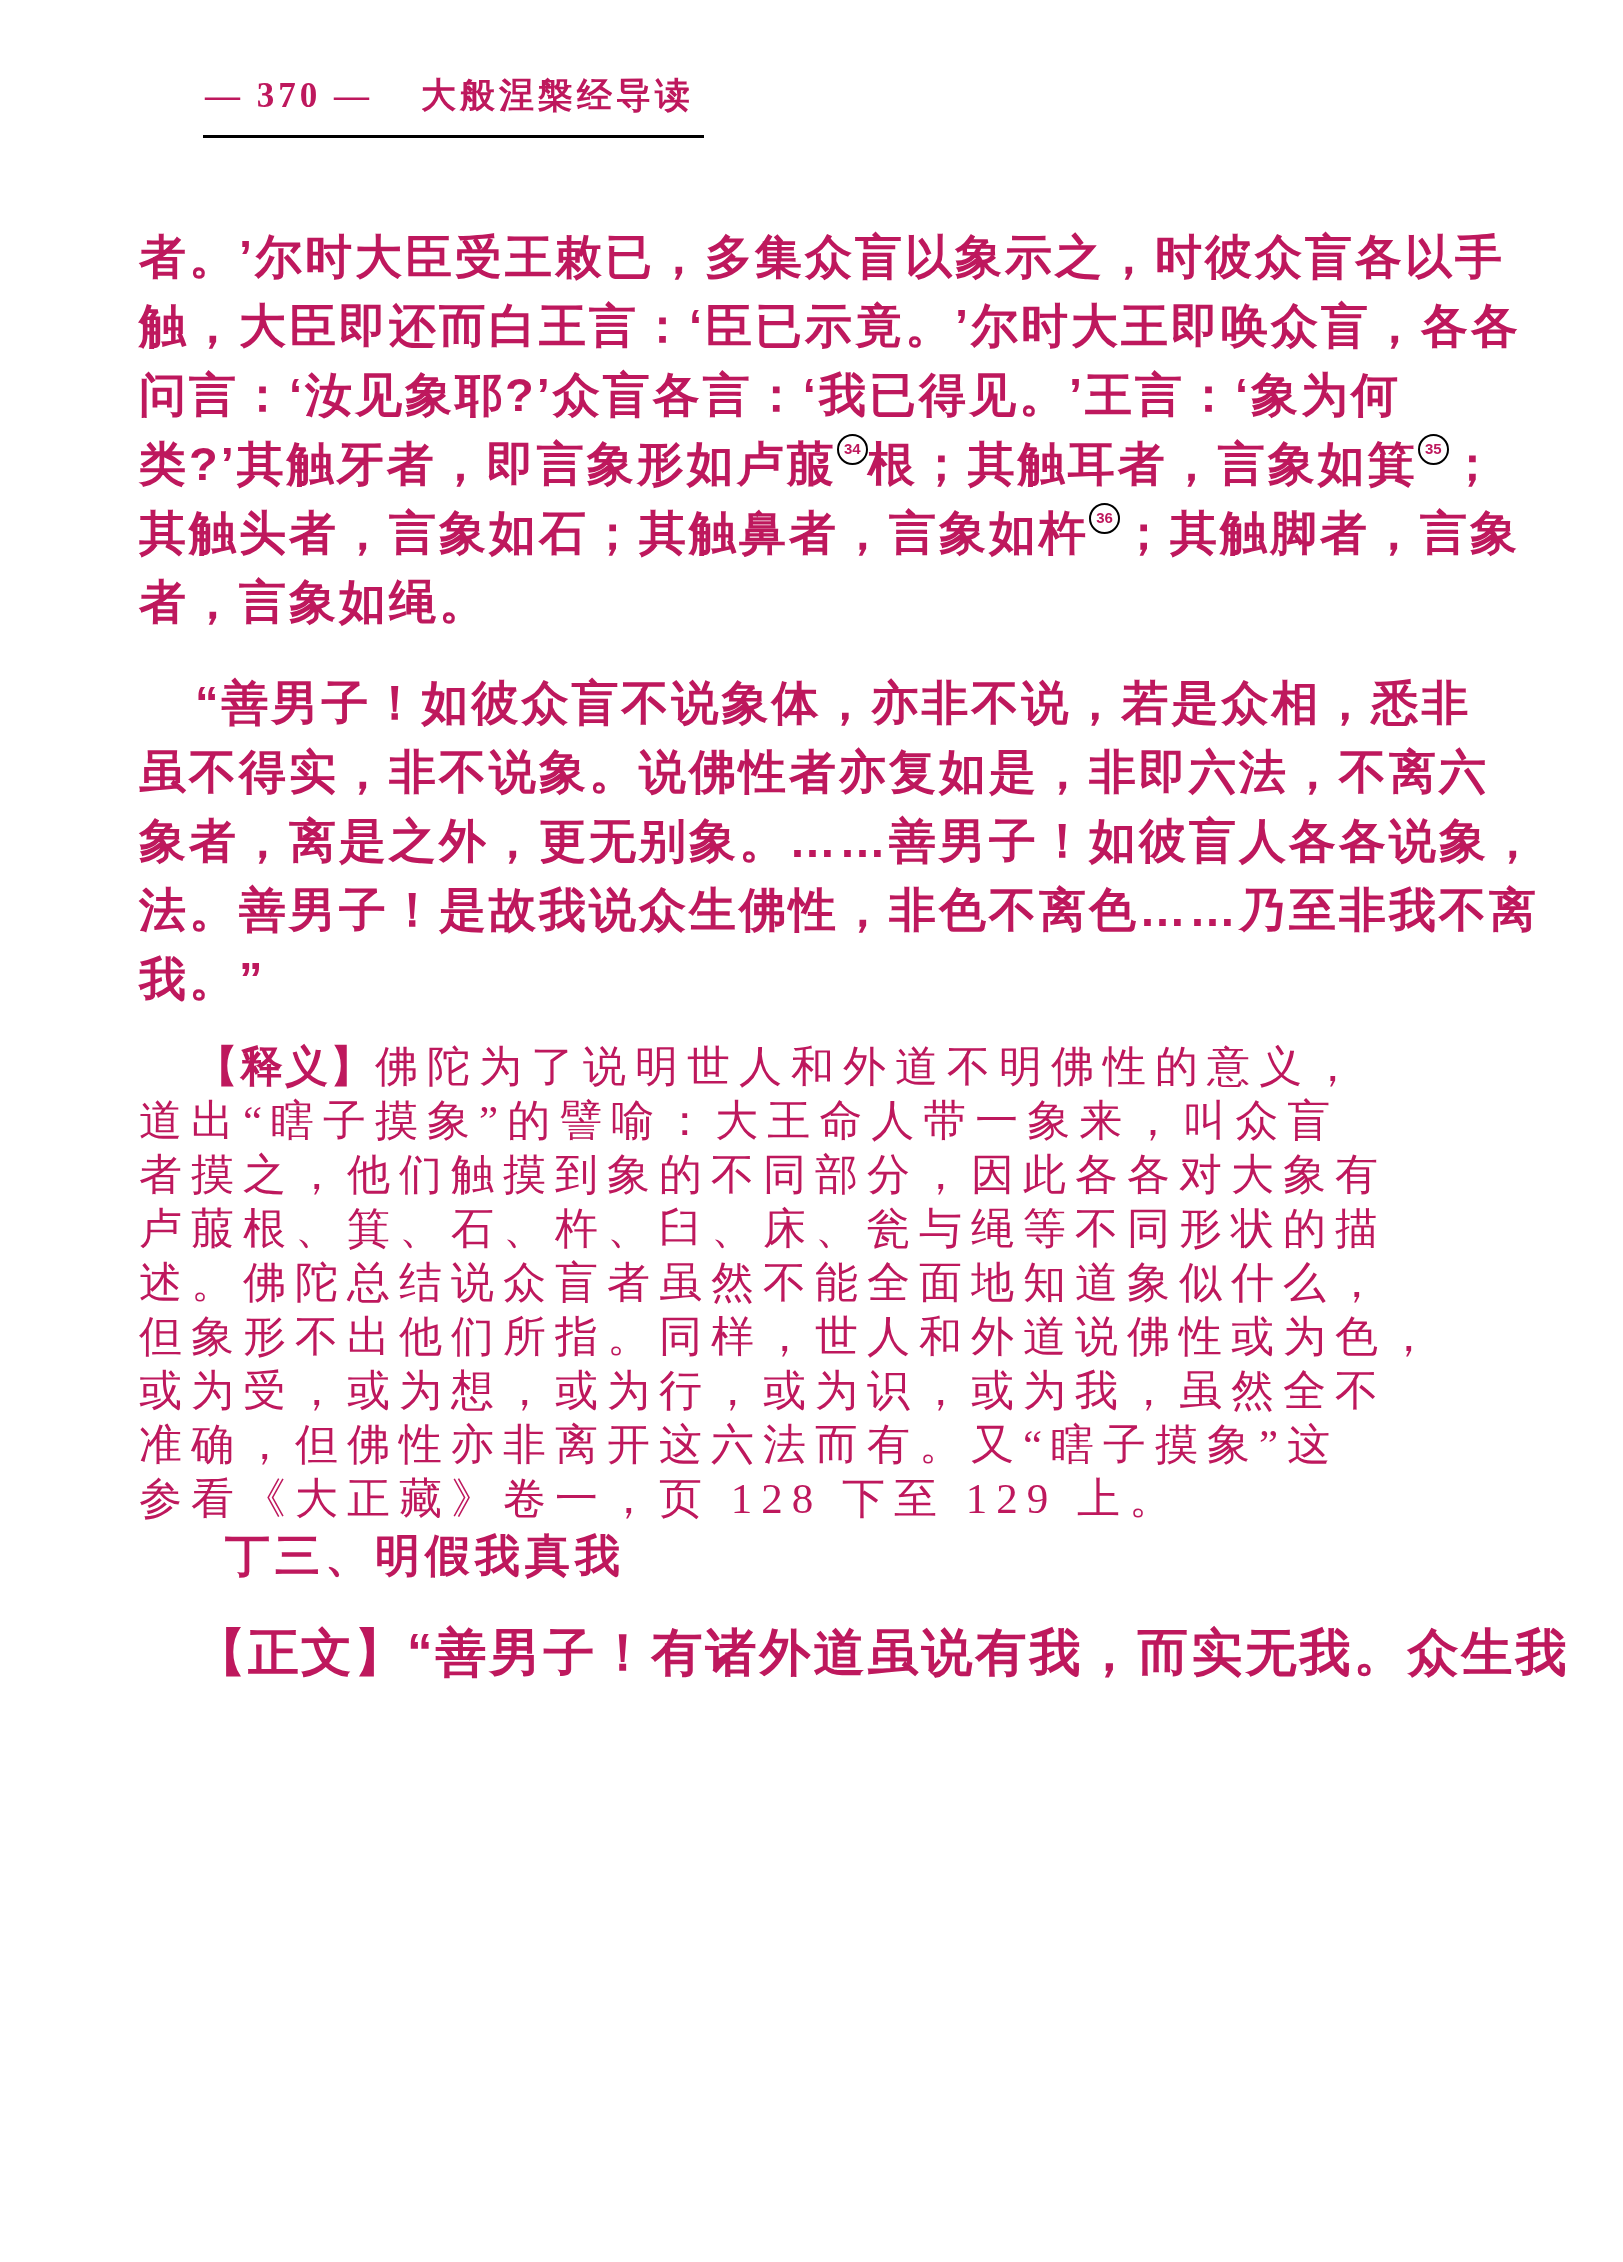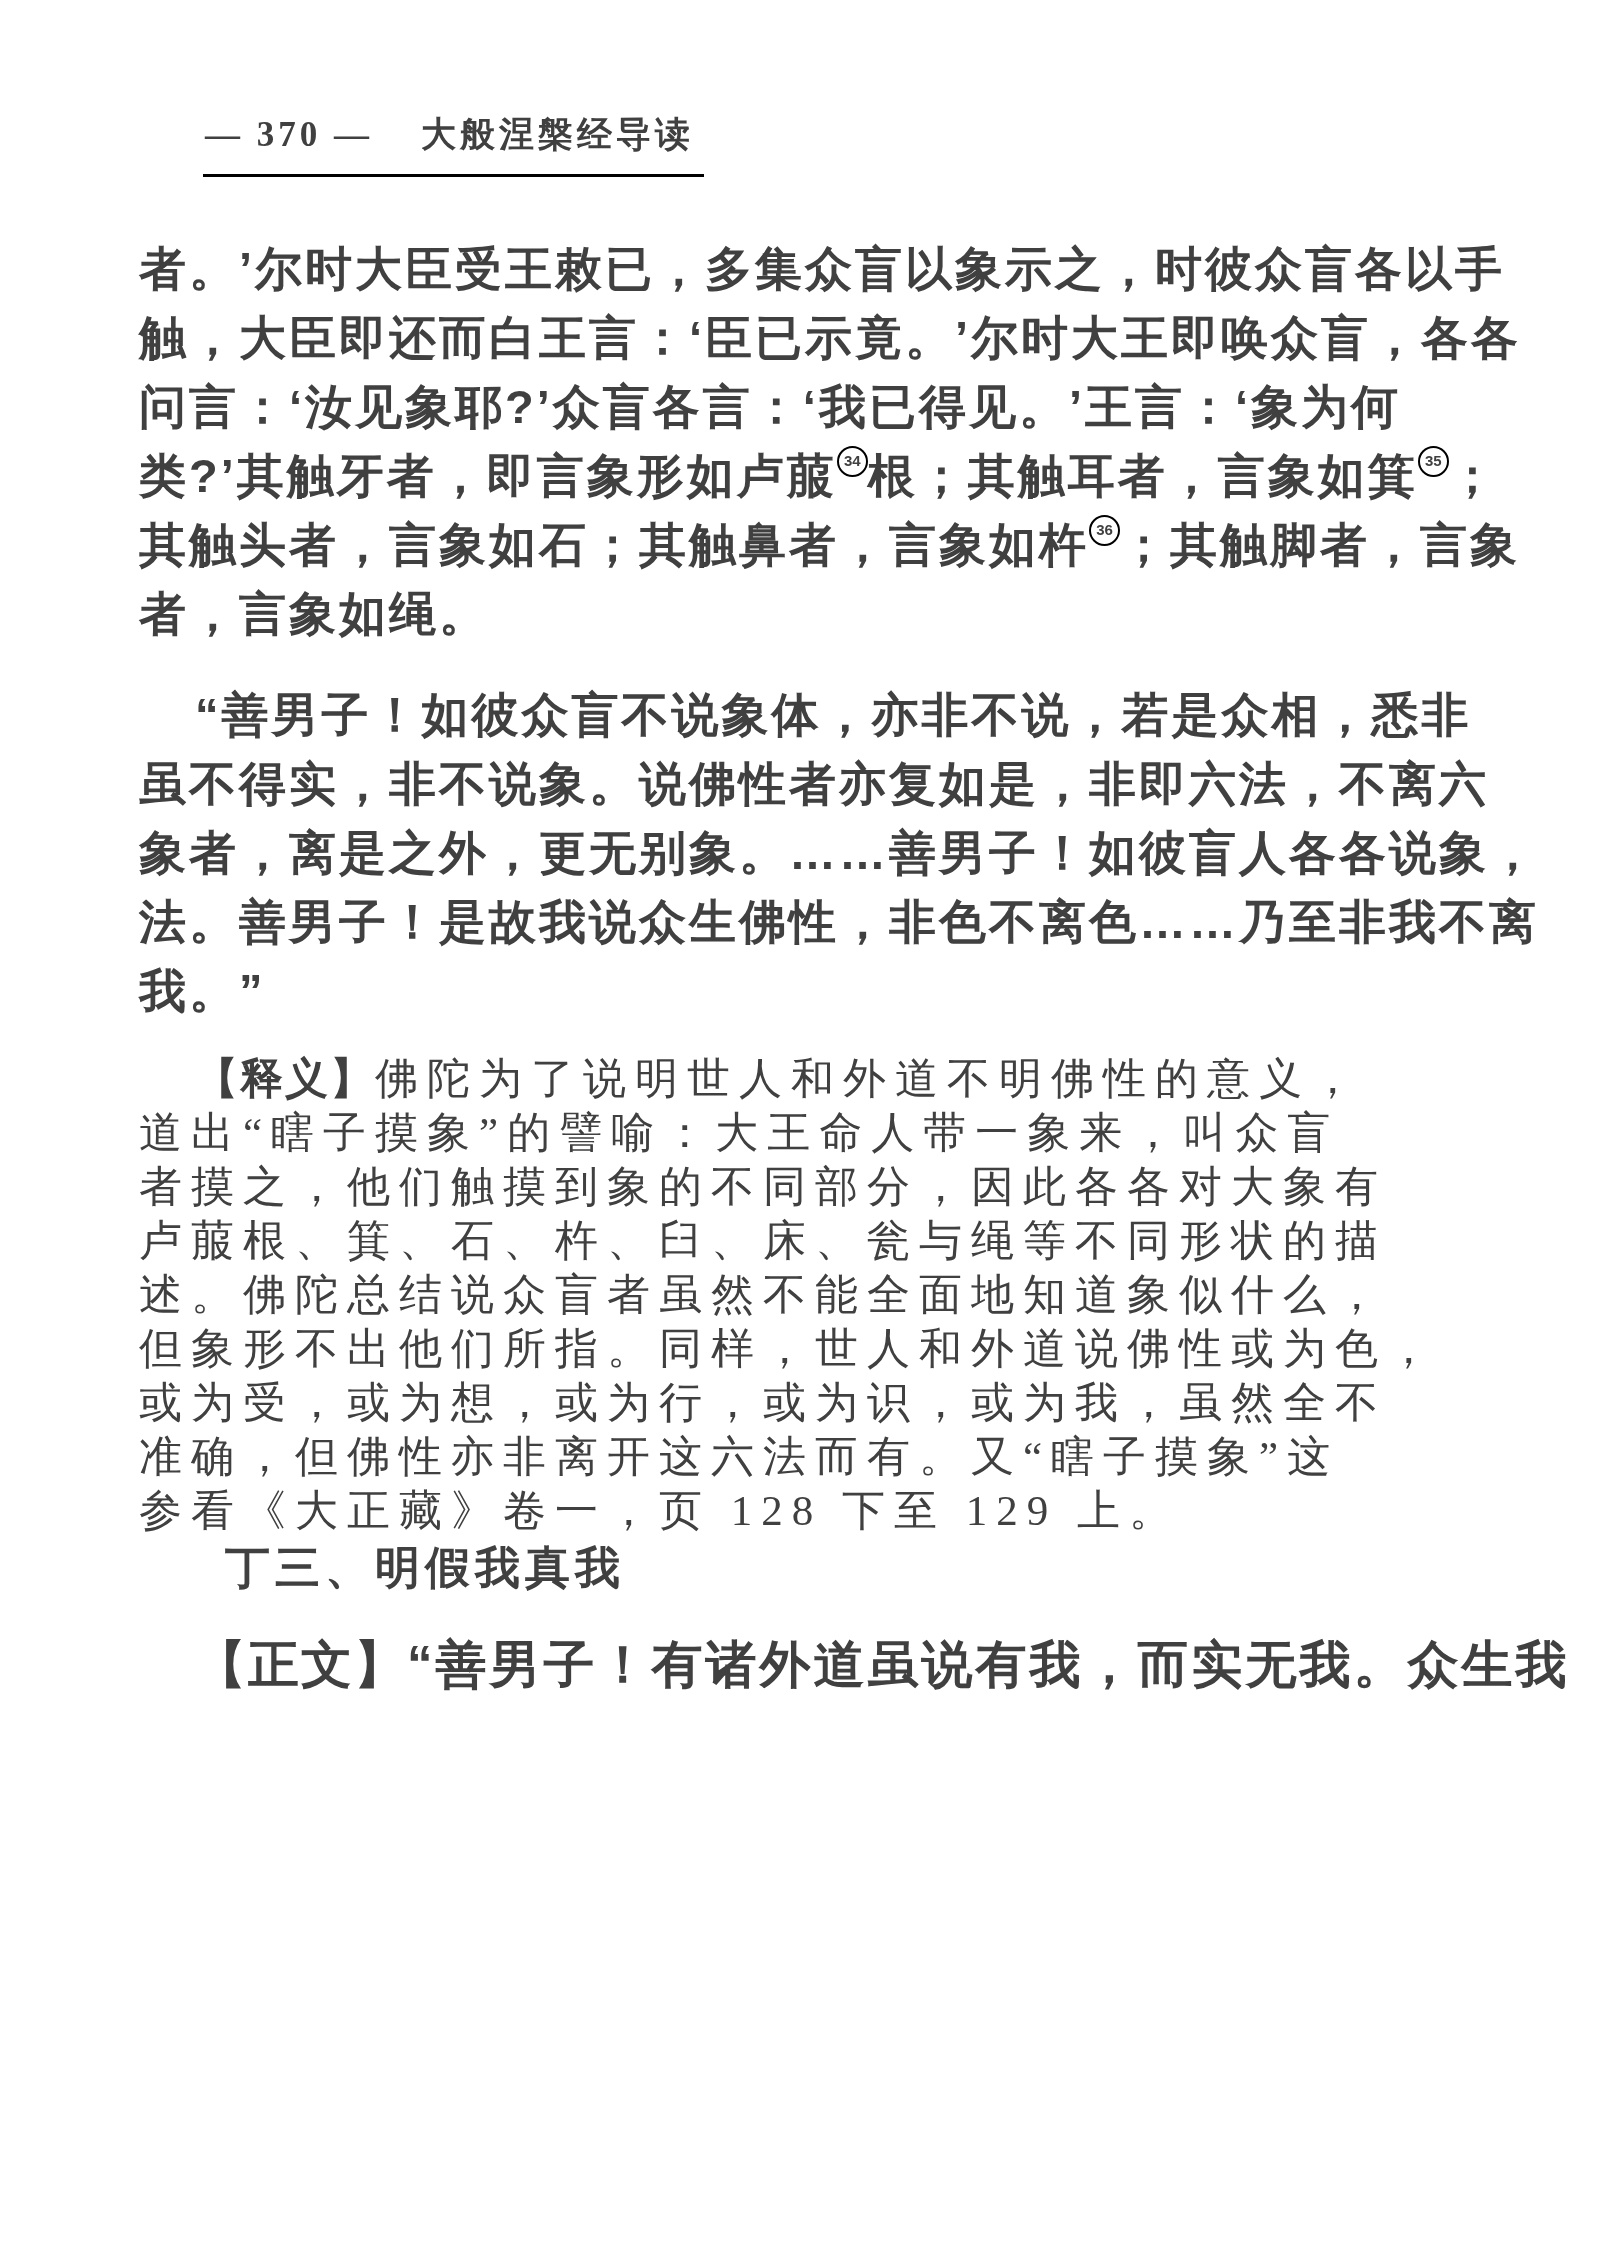--- a/index.html
+++ b/index.html
@@ -2,23 +2,23 @@
 <html><head>
 <meta charset="utf-8">
 <style>
   html, body { margin: 0; padding: 0; background: #e8e8e8; }
   .page {
     position: relative;
     width: 1624px;
     height: 2263px;
     margin: 0 auto;
     background: #ffffff;
-    color: #404040;
+    color: #be185d;
     box-sizing: border-box;
-    padding: 111px 127px 0 139px;
+    padding: 72px 127px 0 139px;
     font-family: "Liberation Serif", serif;
     overflow: hidden;
   }
   
   .header {
     display: inline-block;
     margin-left: 64px;
     border-bottom: 3px solid #000;
     padding: 0 10px 16px 2px;
   }
@@ -34,21 +34,21 @@
   .book-title { white-space: nowrap; }
   
   .quote-para {
     font-family: "Liberation Sans", sans-serif;
     font-weight: bold;
     font-size: 47px;
     line-height: 69px;
     letter-spacing: 3px;
   }
   .quote-para .line { white-space: nowrap; }
-  .para1 { margin-top: 57px; }
+  .para1 { margin-top: 84px; }
   .para2 { margin-top: 32px; }
   .para2 .line:first-child { text-indent: 56px; }
   
   .explanation {
     margin-top: 26px;
     font-family: "Liberation Serif", serif;
     font-size: 43px;
     line-height: 54px;
     letter-spacing: 9px;
   }

